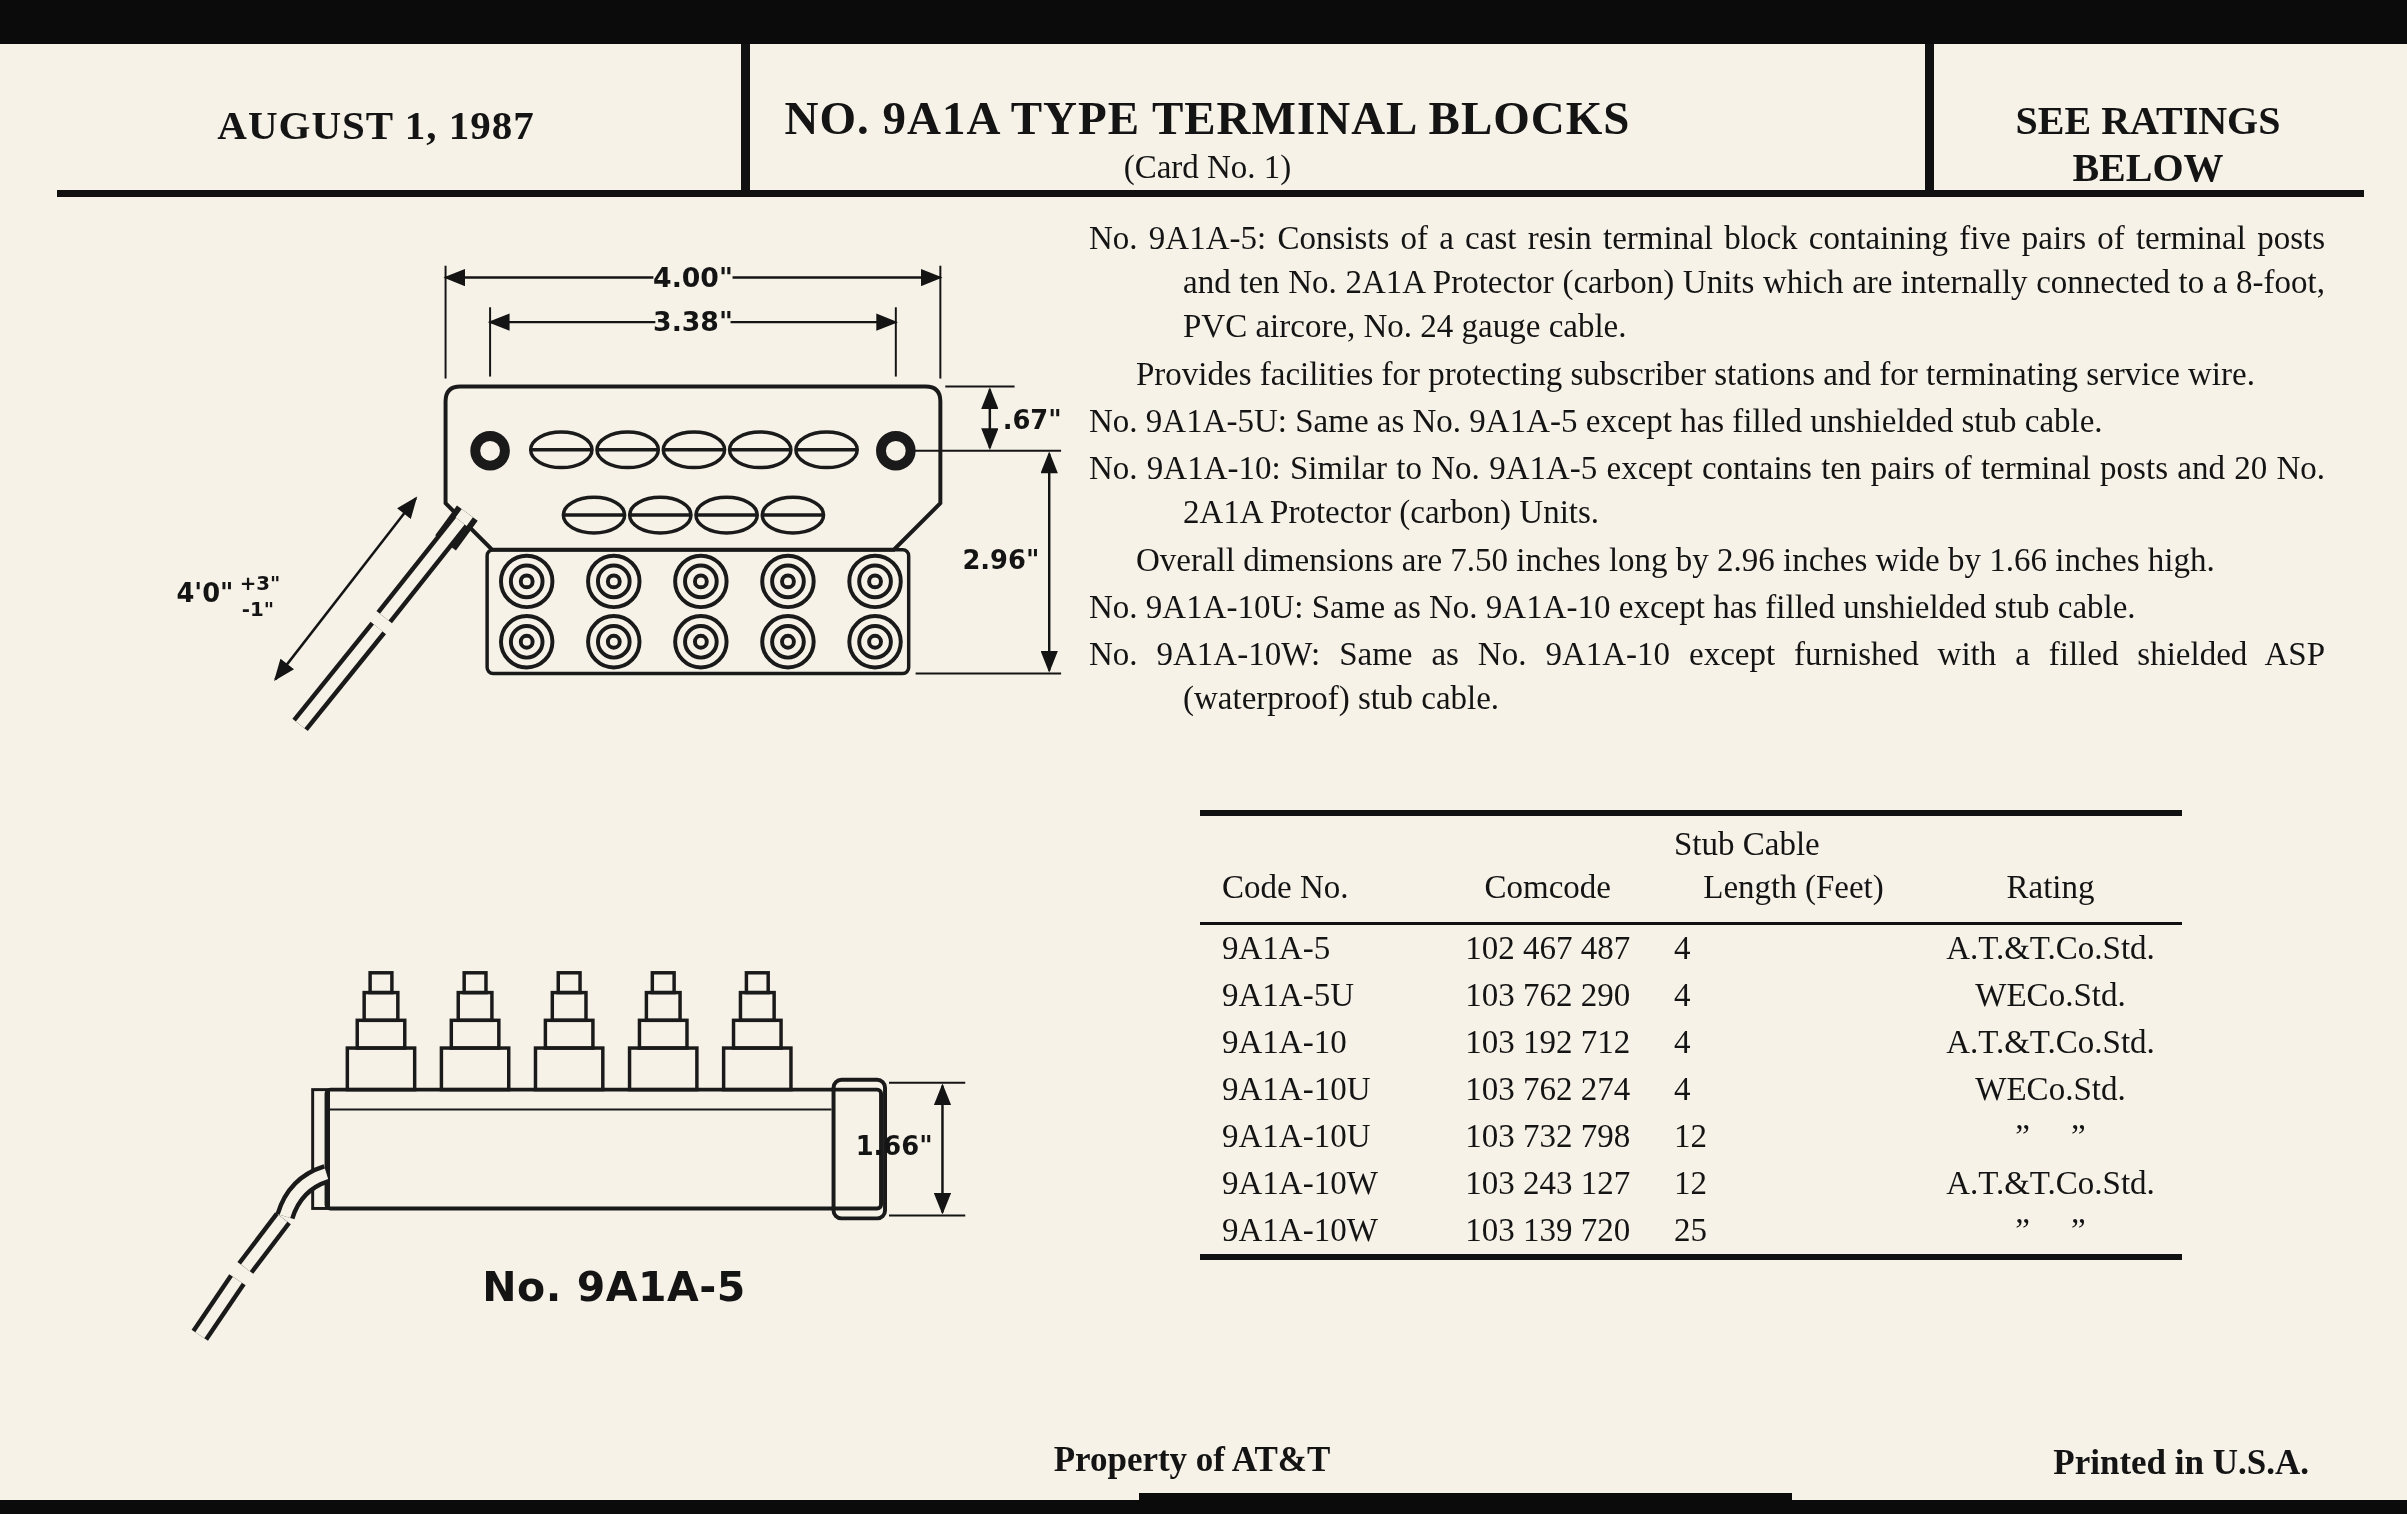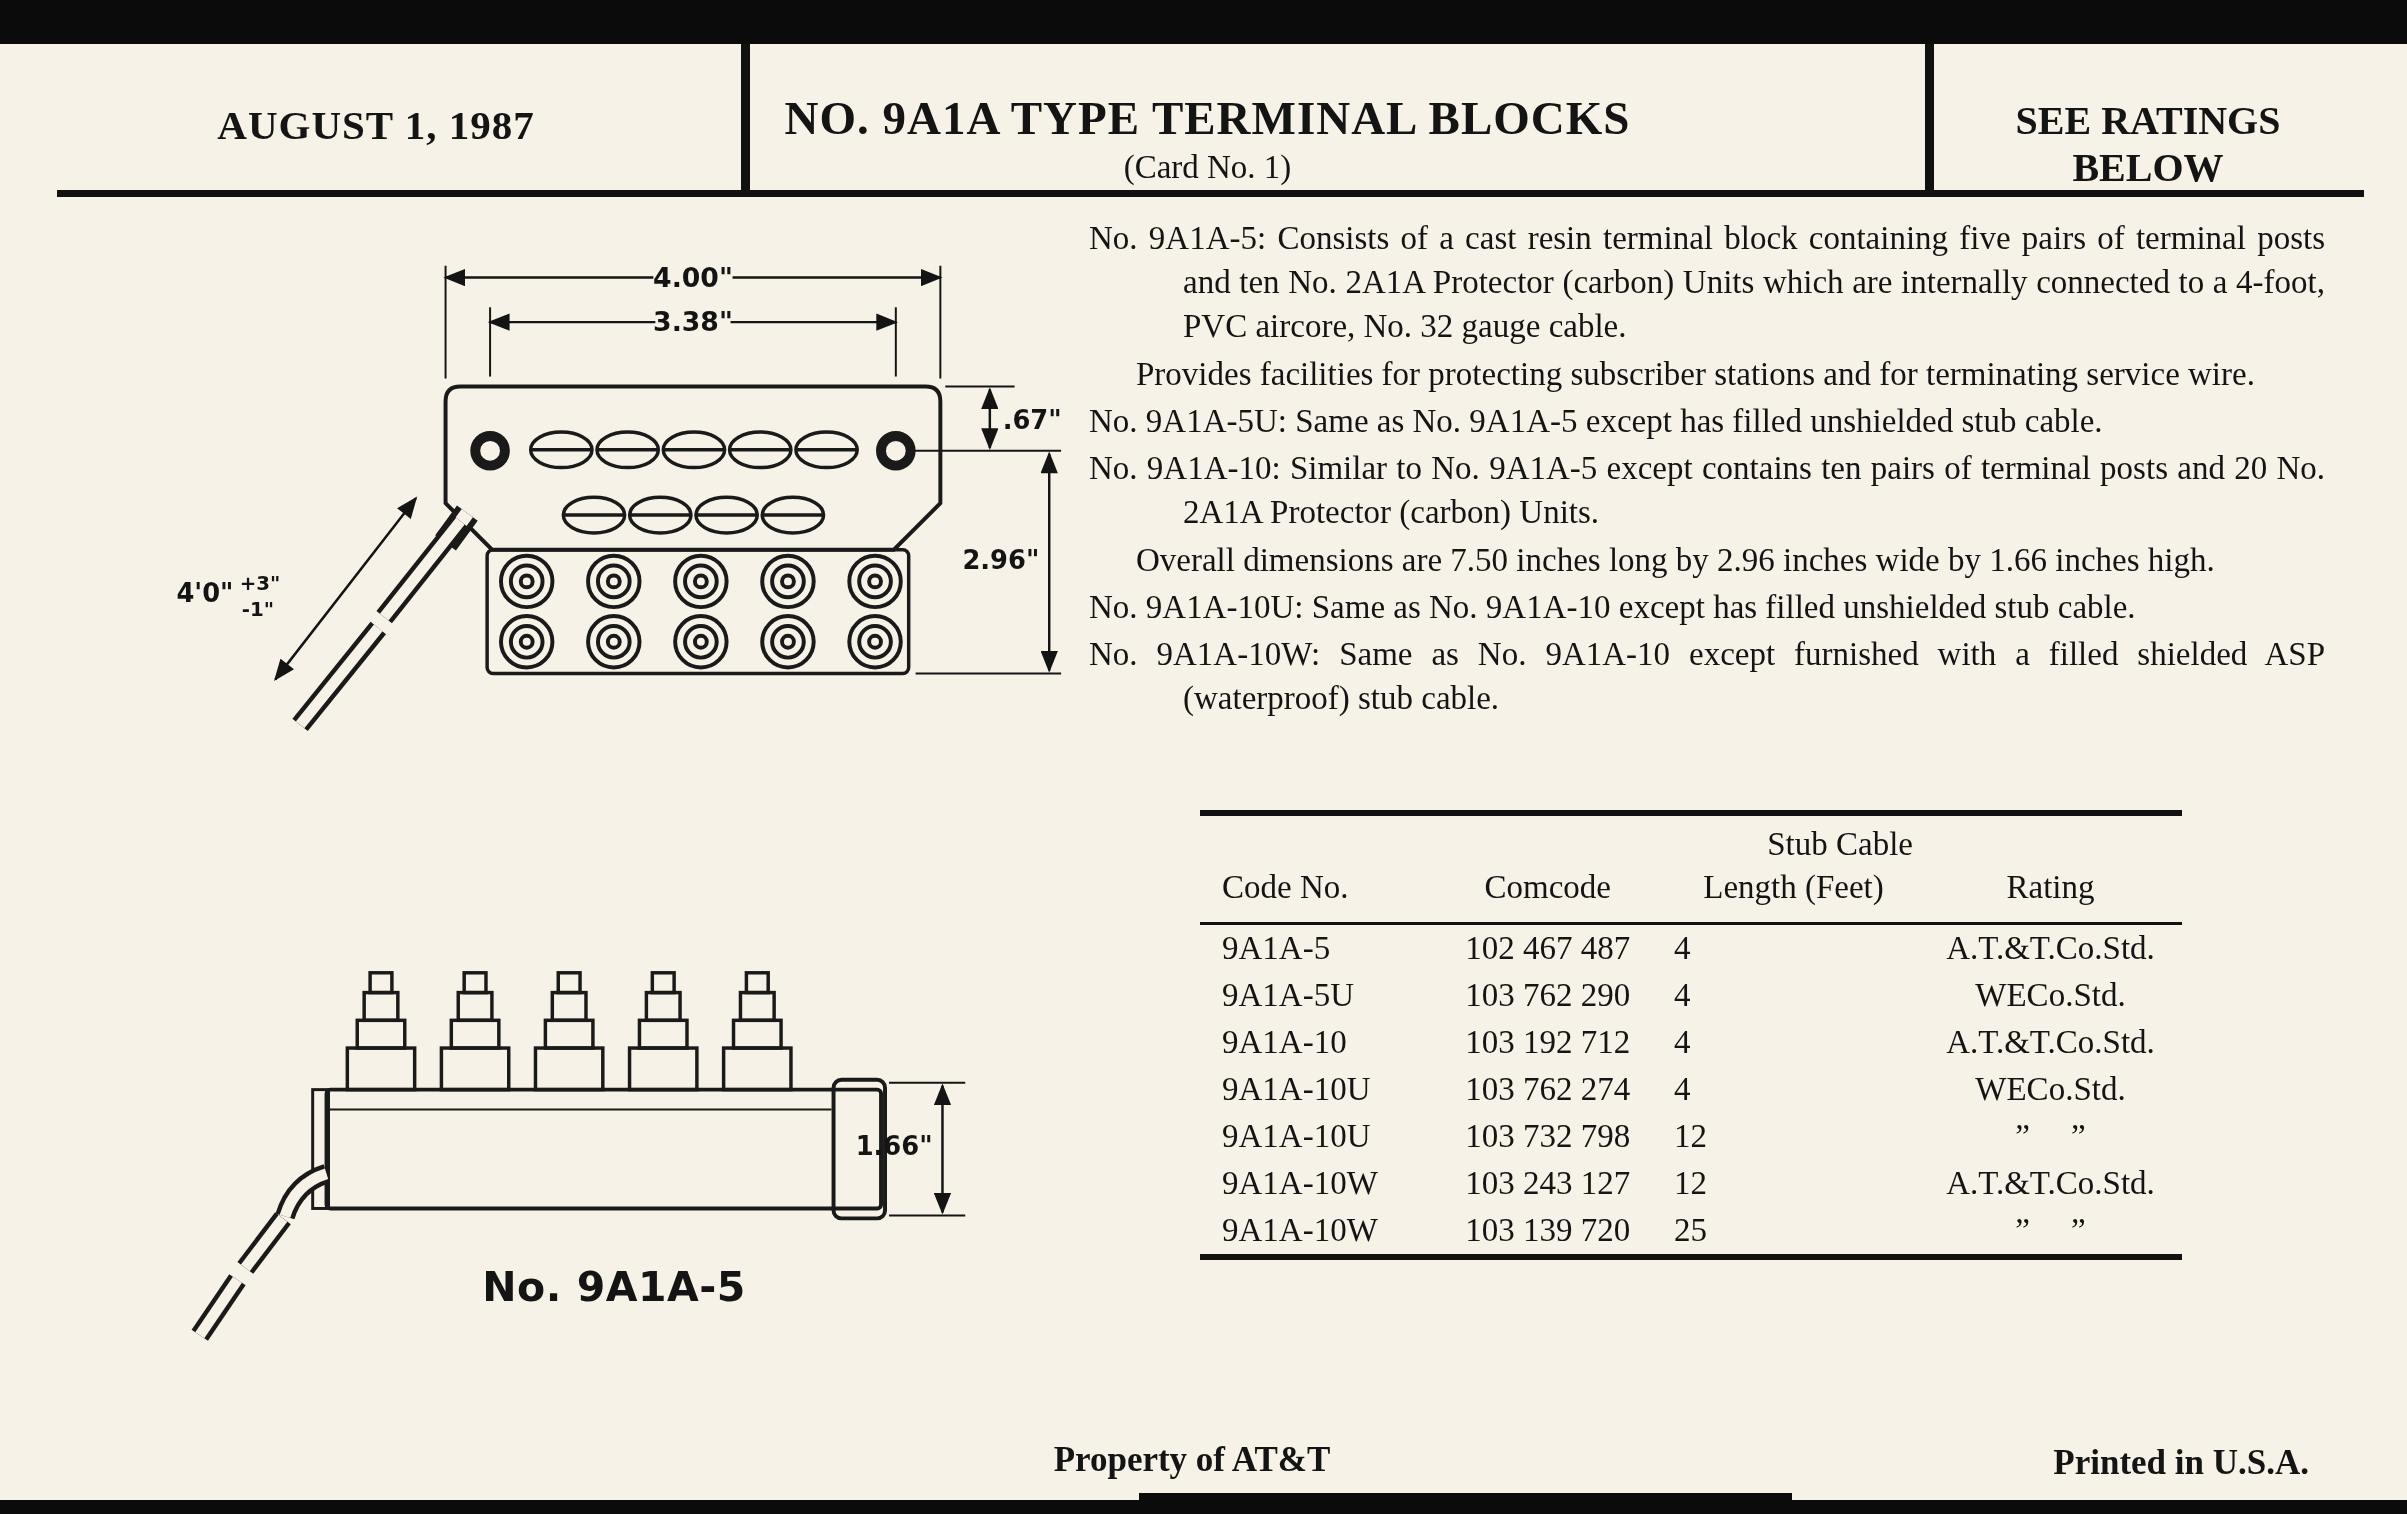--- a/index.html
+++ b/index.html
@@ -45,21 +45,21 @@
   .ratings-table{position:absolute;left:1200px;top:810px;width:982px;
     border-collapse:collapse;font-size:33px;}
   .ratings-table{border-top:6px solid #111;border-bottom:6px solid #111;}
   .ratings-table th,.ratings-table td{padding:3px 6px;font-weight:normal;white-space:pre;}
   .ratings-table thead tr.sub th{border-bottom:3px solid #111;padding-bottom:16px;}
   .ratings-table .col-code{width:213px;text-align:left;padding-left:22px;}
   .ratings-table .col-comcode{width:248px;text-align:center;}
   .ratings-table .col-len{width:257px;}
   .ratings-table .col-rating{width:264px;text-align:center;}
   .ratings-table thead{font-size:33px;}
-  .ratings-table thead .group-row th{padding-top:10px;text-align:right;}
+  .ratings-table thead .group-row th{padding-top:10px;text-align:left;}
   .ratings-table tbody td{padding-top:5px;padding-bottom:5px;}
 
   
   .footer-property{position:absolute;left:0;top:1440px;width:2384px;text-align:center;
     font-size:35px;font-weight:bold;}
   .footer-printed{position:absolute;right:99px;top:1443px;font-size:35px;font-weight:bold;}
 </style>
 </head>
 <body>
 
@@ -248,21 +248,21 @@
     <line x1="718" y1="143" x2="795" y2="143"></line>
     <line x1="718" y1="277" x2="795" y2="277"></line>
   </g>
   <line x1="772" y1="146" x2="772" y2="274" stroke="#141414" stroke-width="2.5" marker-start="url(#arr)" marker-end="url(#arr)"></line>
   <text x="762" y="216" text-anchor="end" font-size="26">1.66"</text>
 </svg>
 
 <div class="drawing-caption">No. 9A1A-5</div>
 
 <div class="desc">
-  <p class="entry">No. 9A1A-5: Consists of a cast resin terminal block containing five pairs of terminal posts and ten No. 2A1A Protector (carbon) Units which are internally connected to a 4-foot, PVC aircore, No. 32 gauge cable.</p>
+  <p class="entry">No. 9A1A-5: Consists of a cast resin terminal block containing five pairs of terminal posts and ten No. 2A1A Protector (carbon) Units which are internally connected to a 8-foot, PVC aircore, No. 24 gauge cable.</p>
   <p class="note">Provides facilities for protecting subscriber stations and for terminating service wire.</p>
   <p class="entry">No. 9A1A-5U: Same as No. 9A1A-5 except has filled unshielded stub cable.</p>
   <p class="entry">No. 9A1A-10: Similar to No. 9A1A-5 except contains ten pairs of terminal posts and 20 No. 2A1A Protector (carbon) Units.</p>
   <p class="note">Overall dimensions are 7.50 inches long by 2.96 inches wide by 1.66 inches high.</p>
   <p class="entry">No. 9A1A-10U: Same as No. 9A1A-10 except has filled unshielded stub cable.</p>
   <p class="entry">No. 9A1A-10W: Same as No. 9A1A-10 except furnished with a filled shielded ASP (waterproof) stub cable.</p>
 </div>
 
 <table class="ratings-table">
   <thead>

